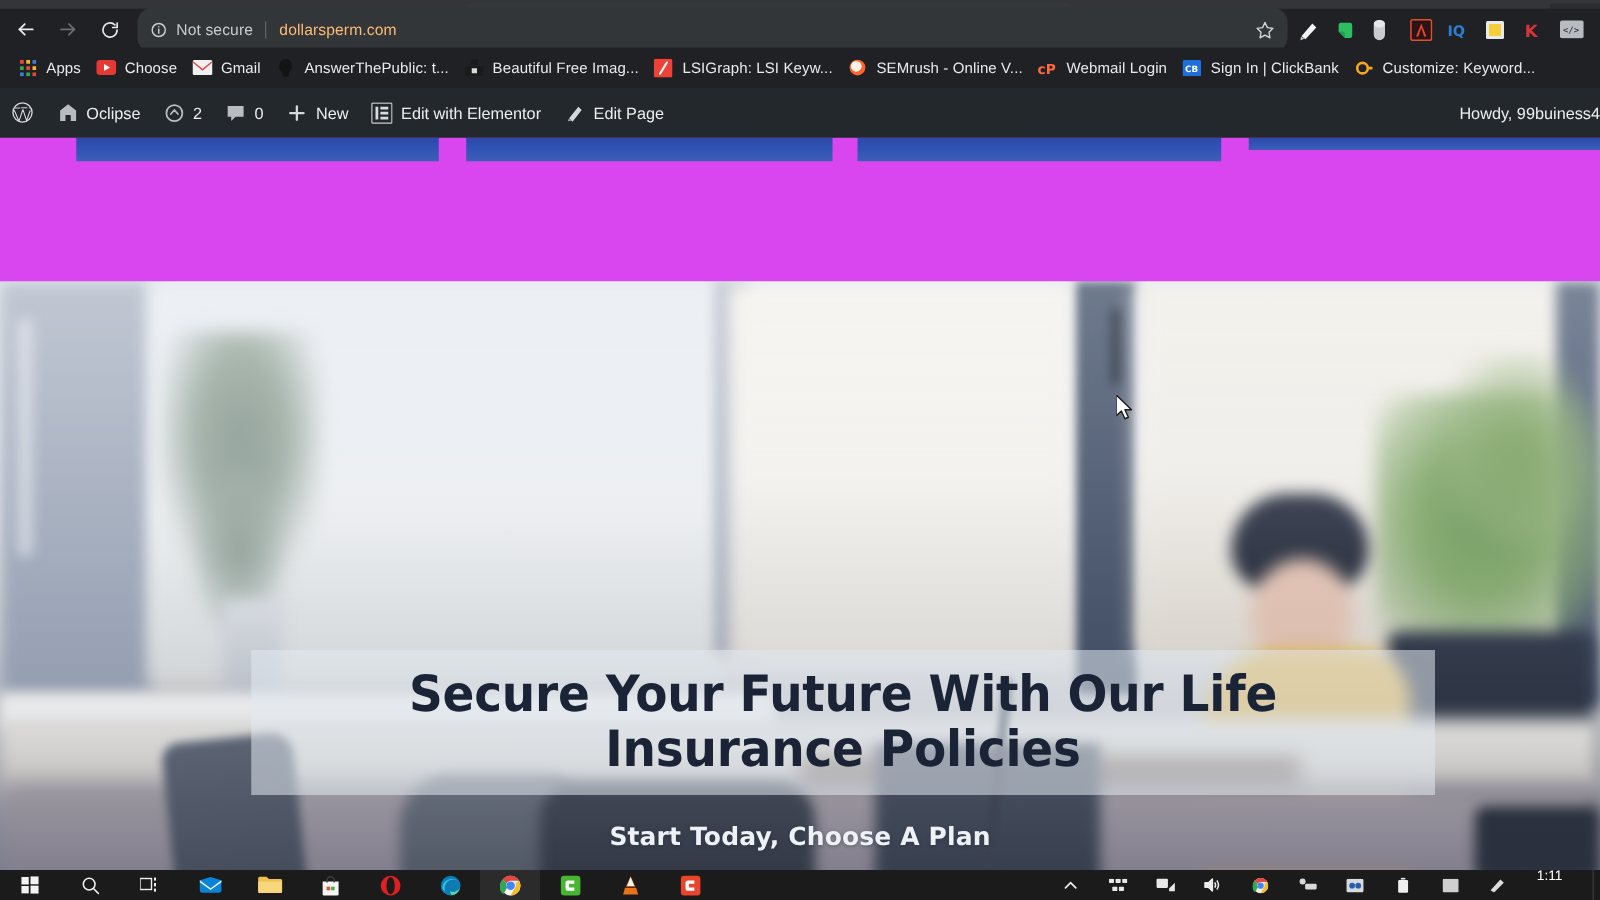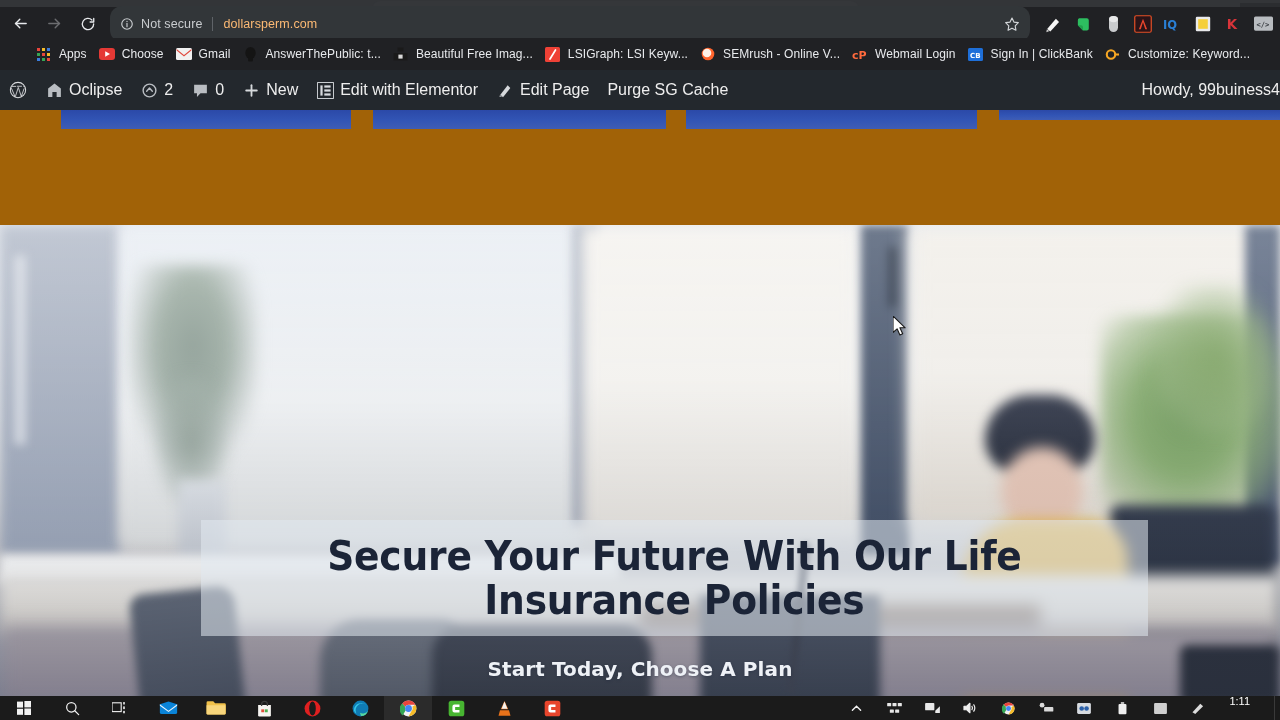--- a/index.html
+++ b/index.html
@@ -54,50 +54,49 @@
     color: #c9cccf; font-size: 12.5px; letter-spacing: .1px; white-space: nowrap;
   }
   .omni-div { width: 1px; height: 14px; background: #5f6368; margin: 0 10px; }
   .omni-url { color: #fdba74; font-size: 12.5px; letter-spacing: .1px; white-space: nowrap; }
   .omni-star {
     position: absolute; right: 10px; top: 50%; transform: translateY(-50%);
     width: 16px; height: 16px; cursor: pointer;
   }
 
   .ext-tray { display: flex; align-items: center; gap: 0px; padding-right: 2px; }
-  .ext { width: 30px; height: 26px; display: flex; align-items: center; justify-content: center; cursor: pointer; }
+  .ext { width: 30px; height: 26px; display: flex; align-items: center; justify-content: flex-start; cursor: pointer; }
 
   
   .bookmarks {
     position: absolute; left: 0; top: 38px; width: 1280px; height: 32px;
     background: #202124; display: flex; align-items: center; padding-left: 10px;
     overflow: hidden;
-    justify-content: center;
   }
   .bm { display: flex; align-items: center; height: 24px; padding: 0 8px 0 4px; border-radius: 4px; cursor: pointer; white-space: nowrap; }
   .bm-ico { width: 16px; height: 16px; margin-right: 7px; flex: 0 0 16px; display: flex; align-items: center; justify-content: center; }
   .bm-lbl { color: #e8eaed; font-size: 12px; letter-spacing: .1px; }
 
   
   .adminbar {
     position: absolute; left: 0; top: 70px; width: 1280px; height: 40px;
     background: #23282d; z-index: 25;
     display: flex; align-items: center;
-    color: #eee; font-size: 16px;
+    color: #eee; font-size: 13px;
   }
   .ab-item {
     display: flex; align-items: center; height: 40px; padding: 0 9px;
     color: #eee; white-space: nowrap; cursor: pointer; gap: 6px;
   }
   .ab-ico { display: flex; align-items: center; justify-content: center; width: 18px; height: 18px; flex: 0 0 18px; }
   .ab-spacer { flex: 1; }
   .ab-howdy { padding-right: 0px; }
 
   
-  .page { position: absolute; left: 0; top: 110px; width: 1280px; height: 610px; background: #a16207; overflow: hidden; z-index: 10; }
+  .page { position: absolute; left: 0; top: 110px; width: 1280px; height: 610px; background: #d946ef; overflow: hidden; z-index: 10; }
 
   
   .cardrow { position: absolute; left: 0; top: 0; width: 1280px; height: 20px; }
   .cardbit { position: absolute; top: 0; height: 19px; background: linear-gradient(180deg,#2b49a8 0%,#3255b5 55%,#3f5db4 100%); }
   .cardbit.c1 { left: 61px;   width: 290px; }
   .cardbit.c2 { left: 373px;  width: 293px; }
   .cardbit.c3 { left: 686px;  width: 291px; }
   .cardbit.c4 { left: 999px;  width: 281px; height: 10px; }
 
   
@@ -505,23 +504,20 @@
     <div class="ab-item">
       <span class="ab-ico">
         <svg width="16" height="16" viewBox="0 0 24 24">
           <path d="M5 19 L16 5 L20 9 L9 23 Z" fill="#d6d9dc"></path>
           <path d="M4.4 19.4 L7.8 21.6 L3.6 22.6 Z" fill="#aeb2b6"></path>
         </svg>
       </span>
       <span>Edit Page</span>
     </div>
 
-    <div class="ab-item">
-      <span>Purge SG Cache</span>
-    </div>
 
     <div class="ab-spacer"></div>
 
     <div class="ab-item ab-howdy">
       <span>Howdy, 99buiness4</span>
     </div>
   </div>
 
   <div class="page">
 

